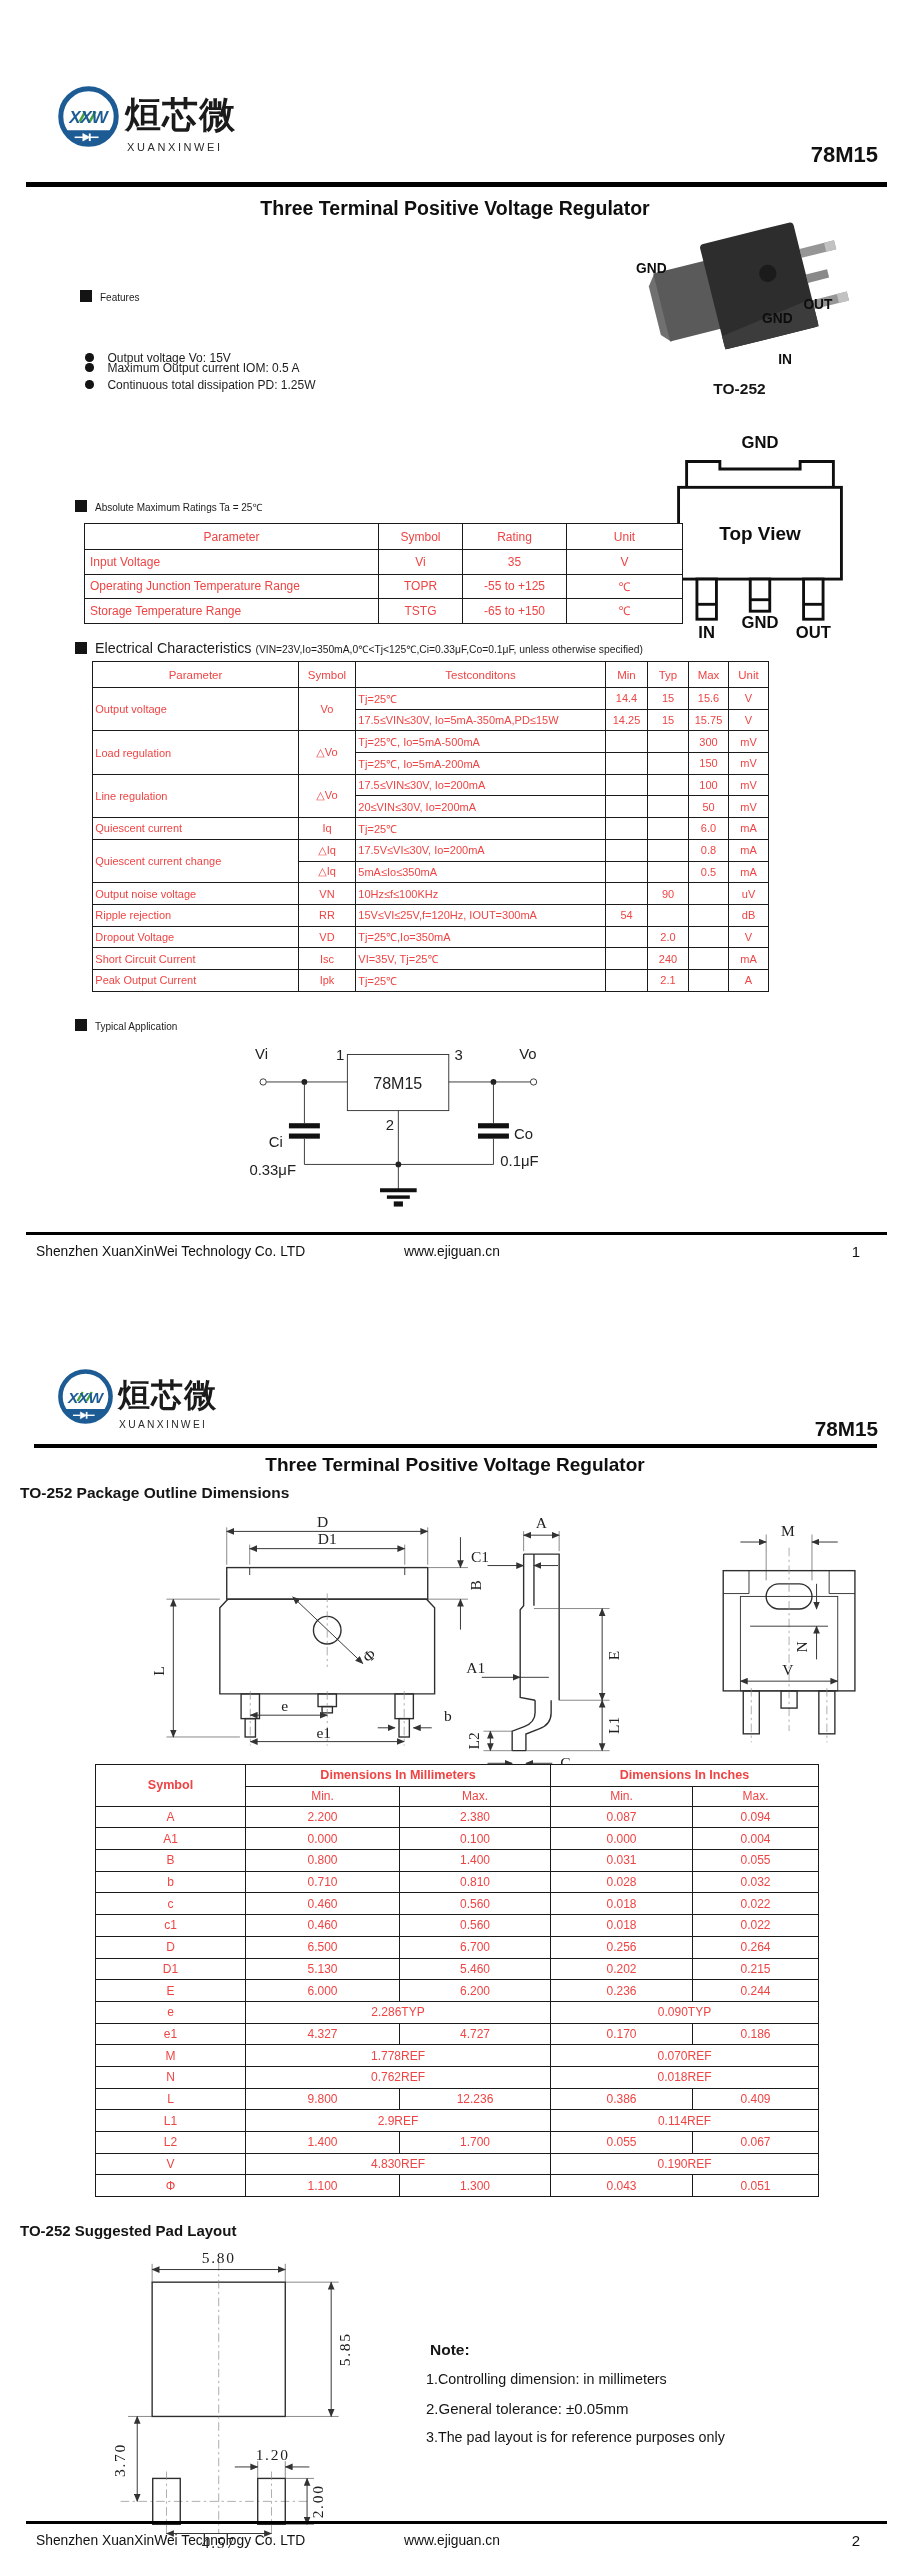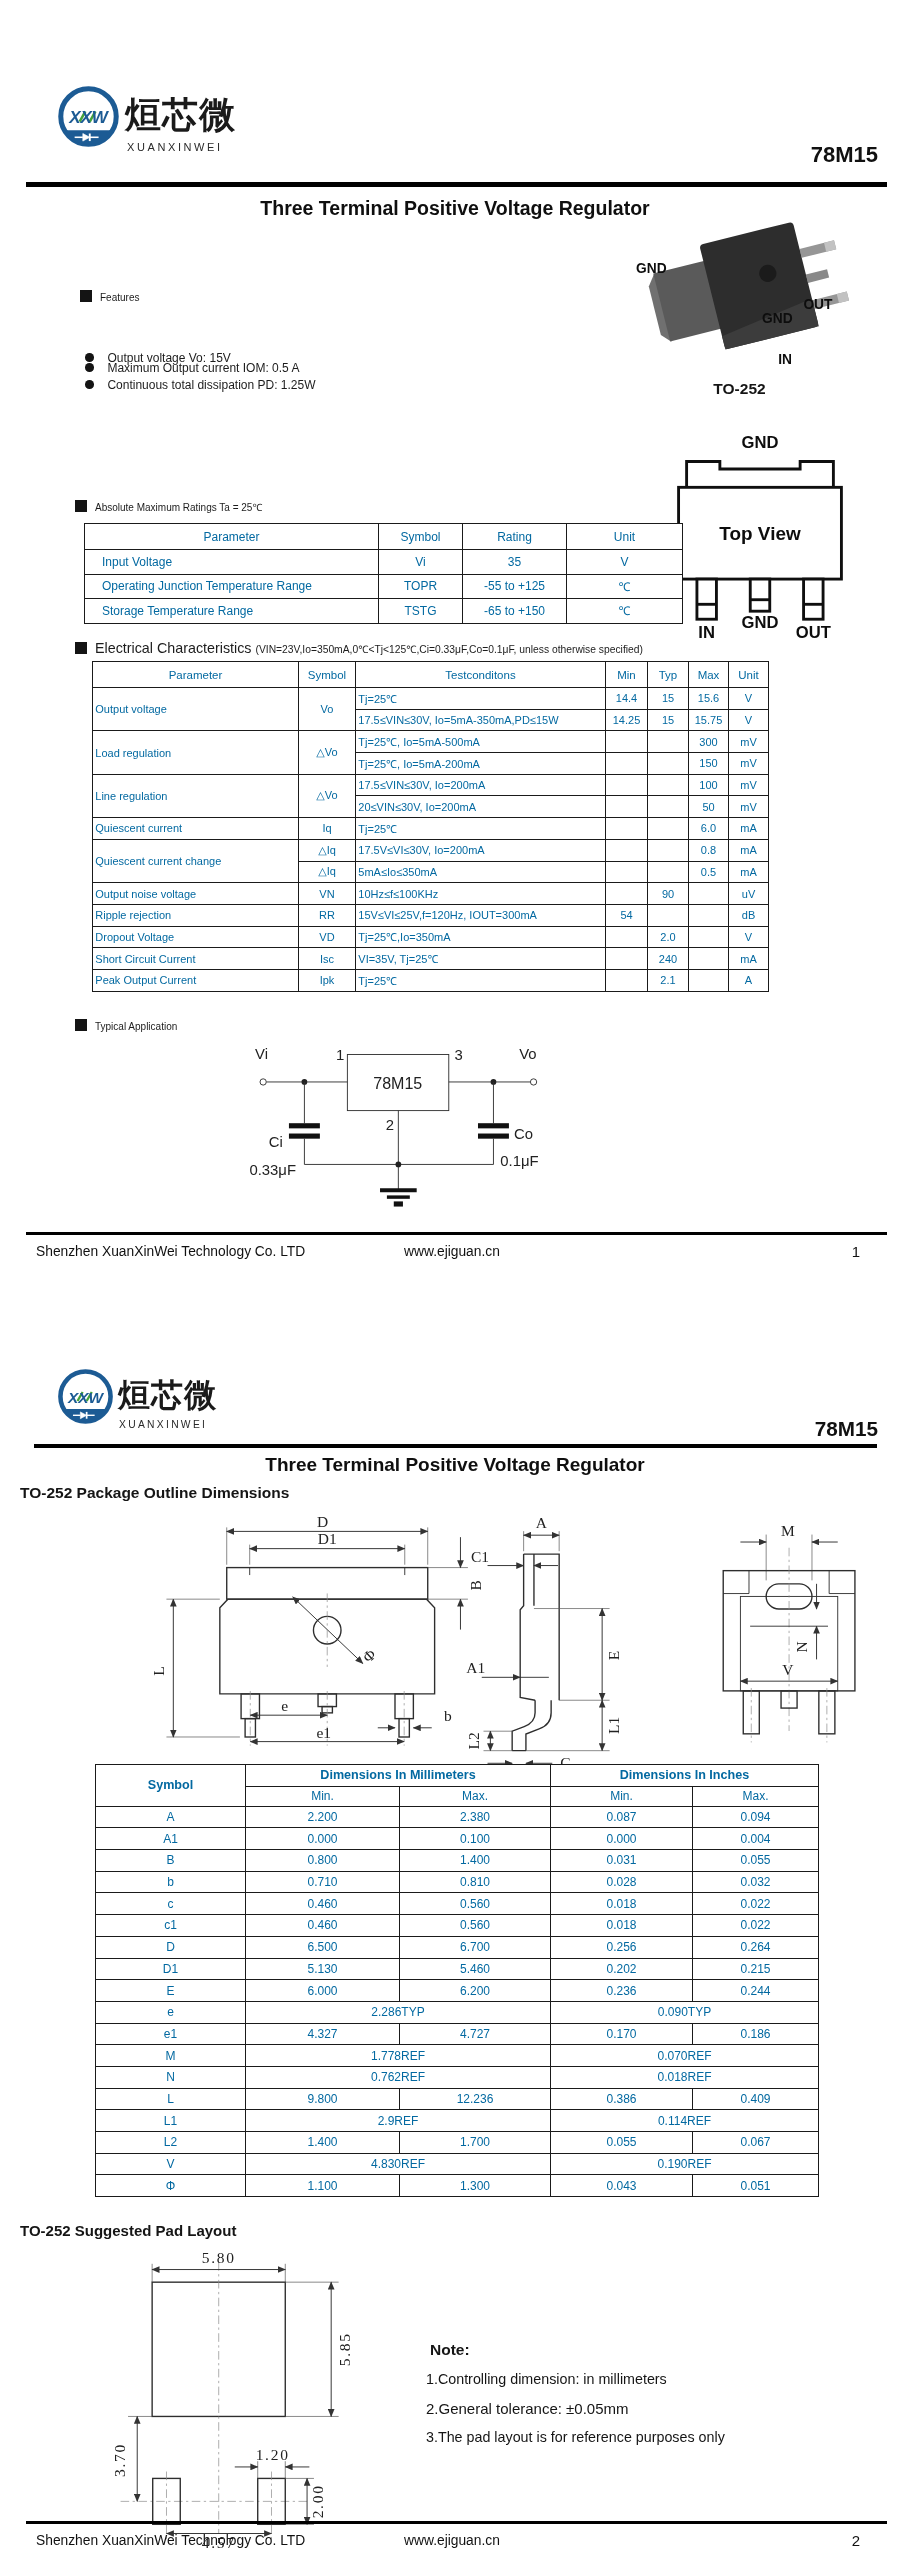--- a/index.html
+++ b/index.html
@@ -13,23 +13,23 @@
   .hrule{position:absolute;background:#000;}
   .doc-title{position:absolute;left:0;width:910px;text-align:center;font-weight:700;color:#0f0f0f;}
   
   .sec{position:absolute;font-size:10px;color:#1c1c1c;white-space:nowrap;}
   .sq{display:inline-block;width:12px;height:12px;background:#141414;margin-right:8px;vertical-align:-0.6px;}
   .cond{font-size:10.3px;}
   .feat{position:absolute;font-size:12px;color:#1c1c1c;white-space:nowrap;}
   .dot{display:inline-block;width:8.6px;height:8.6px;border-radius:50%;background:#141414;margin-right:13.8px;vertical-align:0px;}
   .bold{font-weight:700;}
   
-  table{border-collapse:collapse;position:absolute;table-layout:fixed;background:#fff;color:#0369a1;}
+  table{border-collapse:collapse;position:absolute;table-layout:fixed;background:#fff;color:#ef4444;}
   td{border:1.7px solid #1a1a1a;text-align:center;padding:0 2.9px;overflow:hidden;white-space:nowrap;vertical-align:middle;}
-  .l{text-align:left;padding-left:17px;}
+  .l{text-align:left;padding-left:5px;}
   #amr-table{left:84px;top:523px;width:599px;font-size:12px;}
   #amr-table td{height:23.5px;}
   #amr-table tr.hd td{height:25px;}
   #ec-table{left:92px;top:661px;width:677px;font-size:11px;}
   #ec-table td{height:20.7px;padding:0 2.3px;}
   #ec-table tr.hd td{height:25px;font-size:11.5px;}
   #dims-table{left:95px;top:476px;width:722px;font-size:12px;}
   #dims-table td{height:20.7px;}
   #dims-table tr.hd1 td{height:20.7px;font-weight:700;font-size:12.6px;}
   #dims-table tr.hd2 td{height:19px;}

